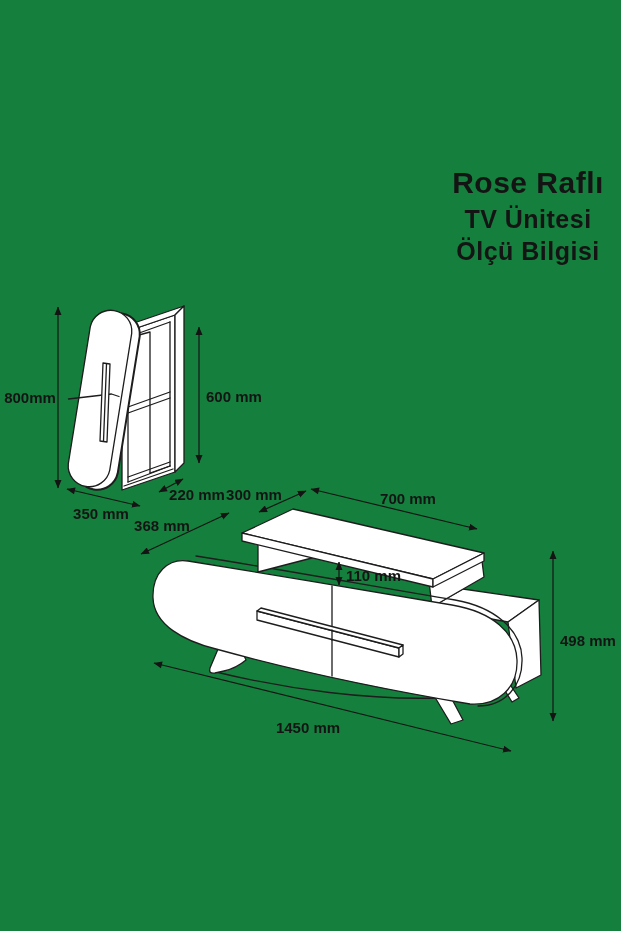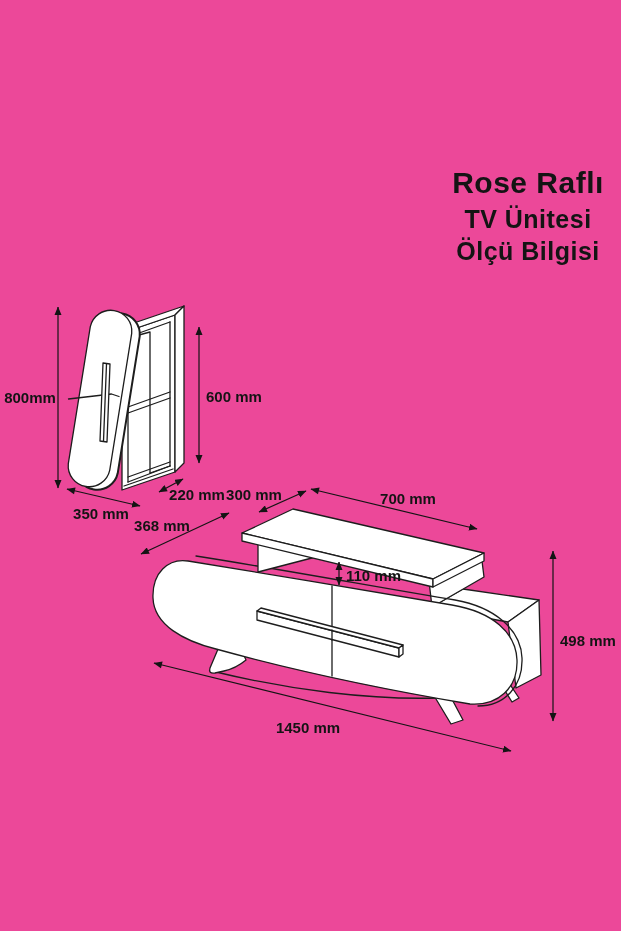--- a/index.html
+++ b/index.html
@@ -1,17 +1,17 @@
 <!DOCTYPE html>
 <html><head>
 <meta charset="utf-8">
 <style>
   html,body { margin:0; padding:0; background:#ffffff; }
   .stage {
-    position:relative; width:621px; height:931px; background:#ec4899;
+    position:relative; width:621px; height:931px; background:#15803d;
     font-family:"Liberation Sans","DejaVu Sans",sans-serif; overflow:hidden;
   }
   svg { display:block; }
   
   .ln  { fill:none;    stroke:#1d1d1d; stroke-width:1.3; stroke-linecap:round; stroke-linejoin:round; }
   .fw  { fill:#ffffff; stroke:#1d1d1d; stroke-width:1.3; stroke-linecap:round; stroke-linejoin:round; }
   .thick { fill:#ffffff; stroke:#1d1d1d; stroke-width:2; }
   
   .dim { fill:none; stroke:#141414; stroke-width:1.2; }
   .arrhead { fill:#141414; }

